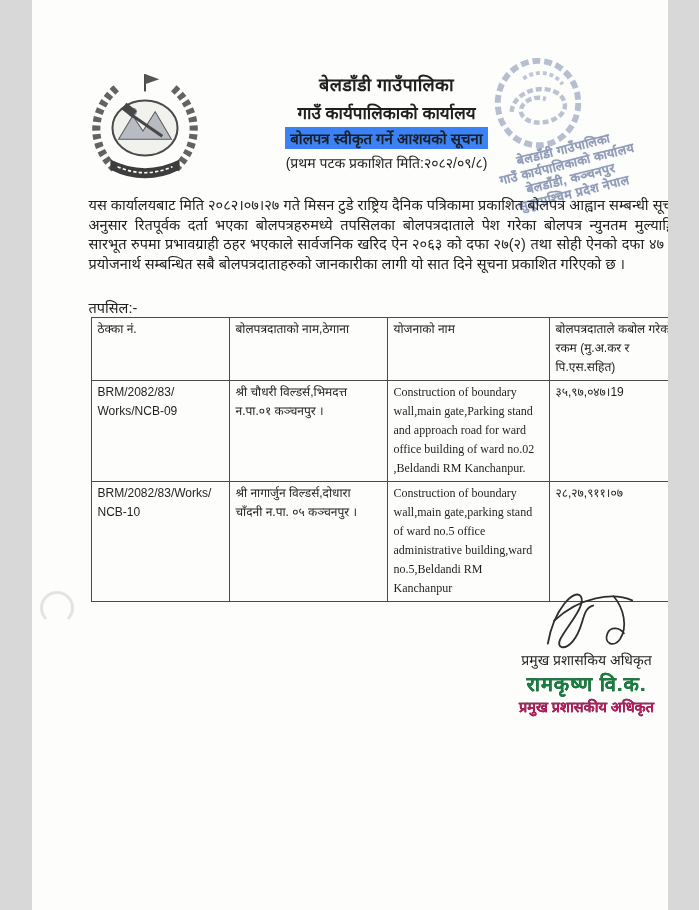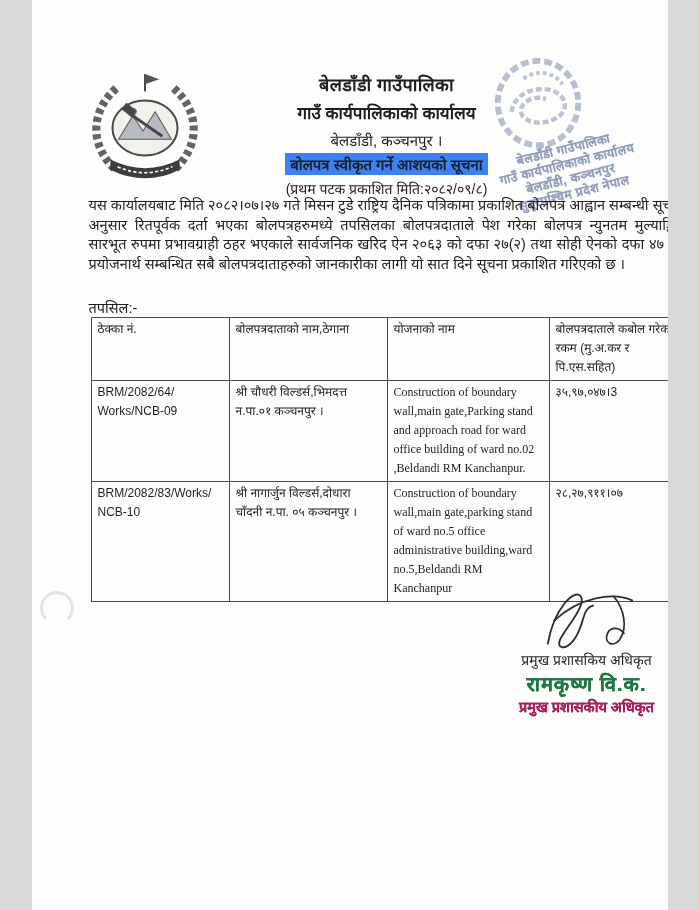--- a/index.html
+++ b/index.html
@@ -97,21 +97,20 @@
       <rect x="38" y="34" width="13" height="8" fill="#474747" transform="rotate(38 44 38)"></rect>
       <line x1="45" y1="42" x2="77" y2="64" stroke="#474747" stroke-width="3"></line>
       <path d="M26,87 Q60,104 94,87 L94,97 Q60,114 26,97 Z" fill="#3d3d3d"></path>
       <path d="M33,94 Q60,106 87,94" stroke="#ffffff" stroke-width="1.6" stroke-dasharray="3.2 2.2" fill="none"></path>
     </svg>
   </div>
 
   <div class="header">
     <div class="h1">बेलडाँडी गाउँपालिका</div>
     <div class="h2">गाउँ कार्यपालिकाको कार्यालय</div>
-    <div class="h3">बेलडाँडी, कञ्चनपुर ।</div>
     <div class="h-notice-wrap">
       <span class="h-notice">बोलपत्र स्वीकृत गर्ने आशयको सूचना</span>
     </div>
     <div class="h-pub">(प्रथम पटक प्रकाशित मिति:२०८२/०९/८)</div>
   </div>
 
   <div class="stamp-top">
     <svg class="stamp-emblem" viewBox="0 0 110 100">
       <ellipse cx="55" cy="47" rx="41" ry="43" fill="none" stroke="#7e8cab" stroke-width="6" stroke-dasharray="8 4" opacity=".7"></ellipse>
       <path d="M28,56 C32,28 76,26 82,46 C87,64 52,74 40,61 C31,51 48,37 63,43" fill="none" stroke="#7e8cab" stroke-width="4.5" stroke-dasharray="6 3" opacity=".65"></path>
@@ -134,25 +133,25 @@
         <col style="width:139px">
     </colgroup>
     <tbody>
       <tr class="head-row">
         <th>ठेक्का नं.</th>
         <th>बोलपत्रदाताको नाम,ठेगाना</th>
         <th>योजनाको नाम</th>
         <th>बोलपत्रदाताले कबोल गरेको रकम (मु.अ.कर र पि.एस.सहित)</th>
       </tr>
       <tr class="row-1">
-        <td class="latin">BRM/2082/64/
+        <td class="latin">BRM/2082/83/
 Works/NCB-09</td>
         <td>श्री चौधरी विल्डर्स,भिमदत्त न.पा.०१ कञ्चनपुर ।</td>
         <td class="eng">Construction of boundary wall,main gate,Parking stand and approach road for ward office building of ward no.02 ,Beldandi RM Kanchanpur.</td>
-        <td>३५,९७,०४७।3</td>
+        <td>३५,९७,०४७।19</td>
       </tr>
       <tr class="row-2">
         <td class="latin">BRM/2082/83/Works/
 NCB-10</td>
         <td>श्री नागार्जुन विल्डर्स,दोधारा चाँदनी न.पा. ०५ कञ्चनपुर ।</td>
         <td class="eng">Construction of boundary wall,main gate,parking stand of ward no.5 office administrative building,ward no.5,Beldandi RM Kanchanpur</td>
         <td>२८,२७,९११।०७</td>
       </tr>
     </tbody>
   </table>

